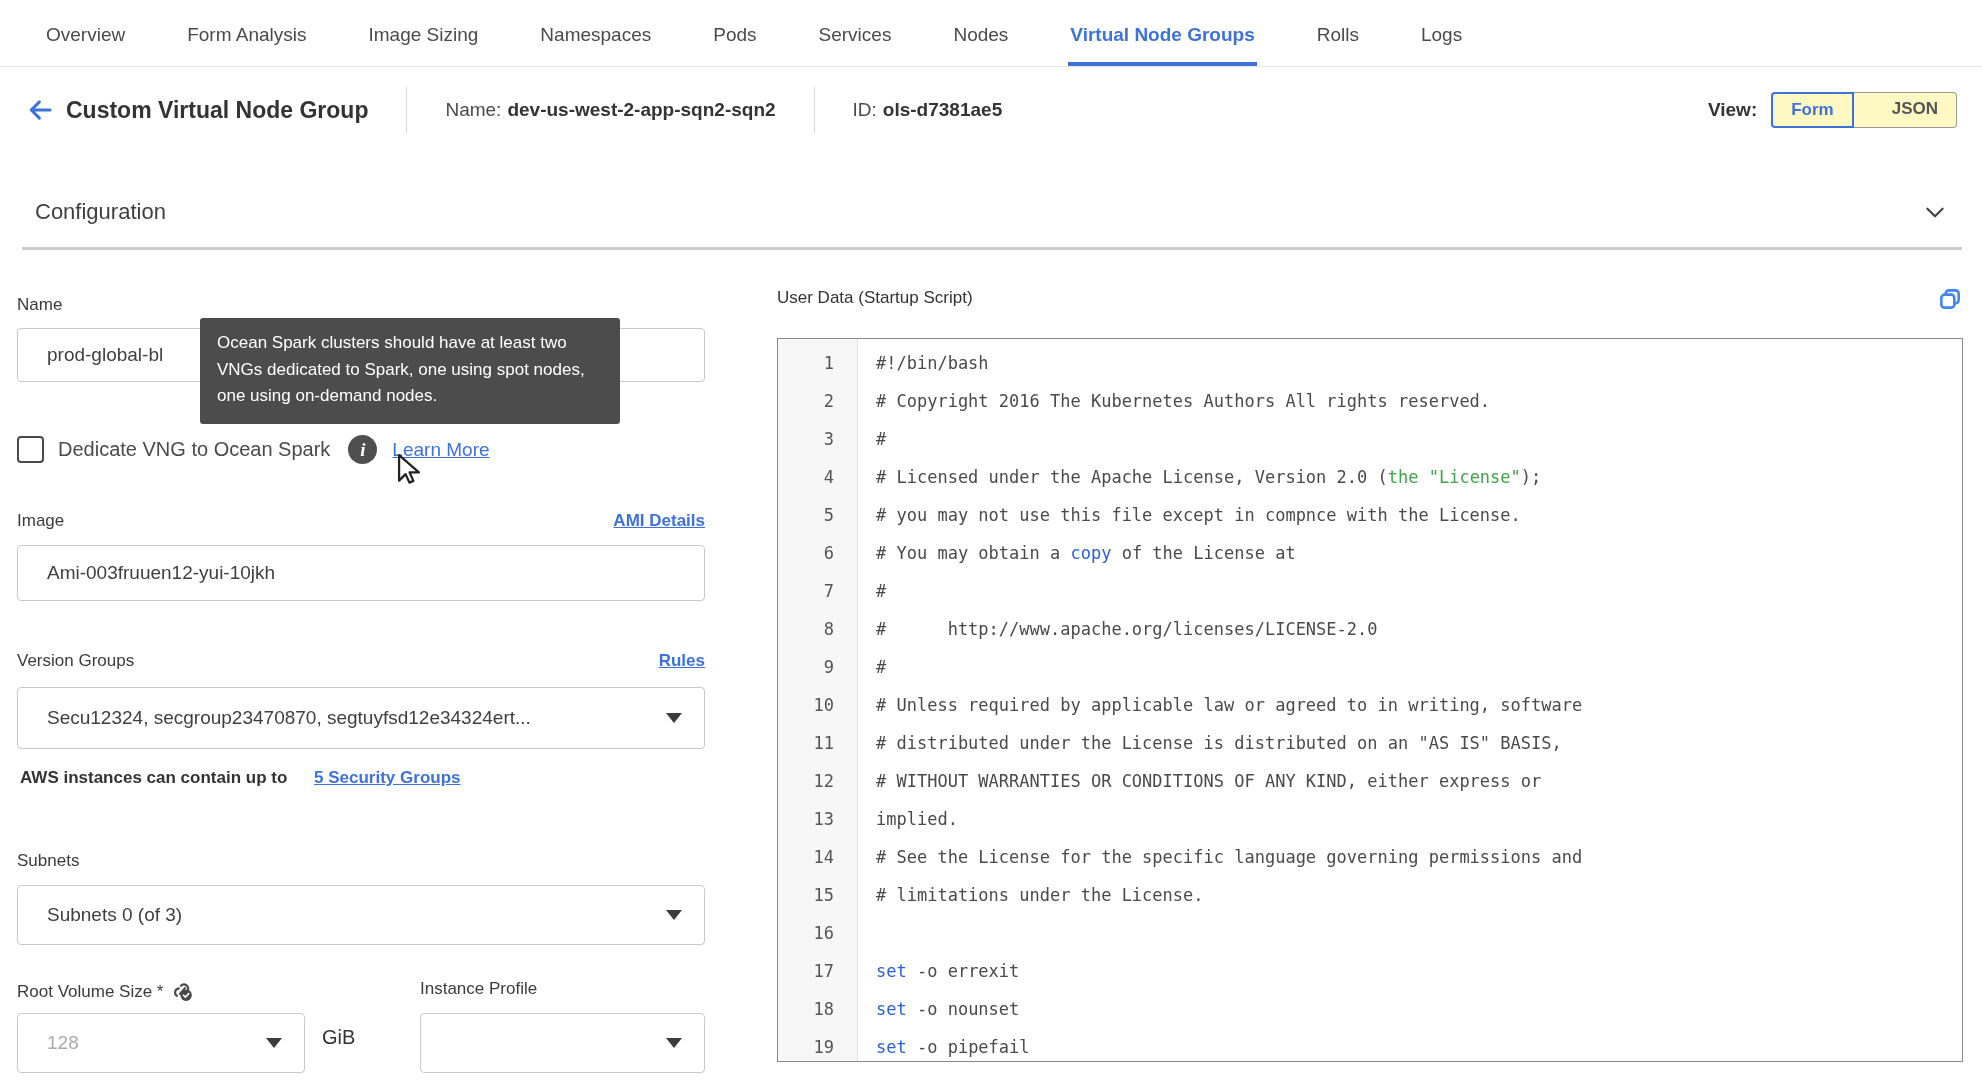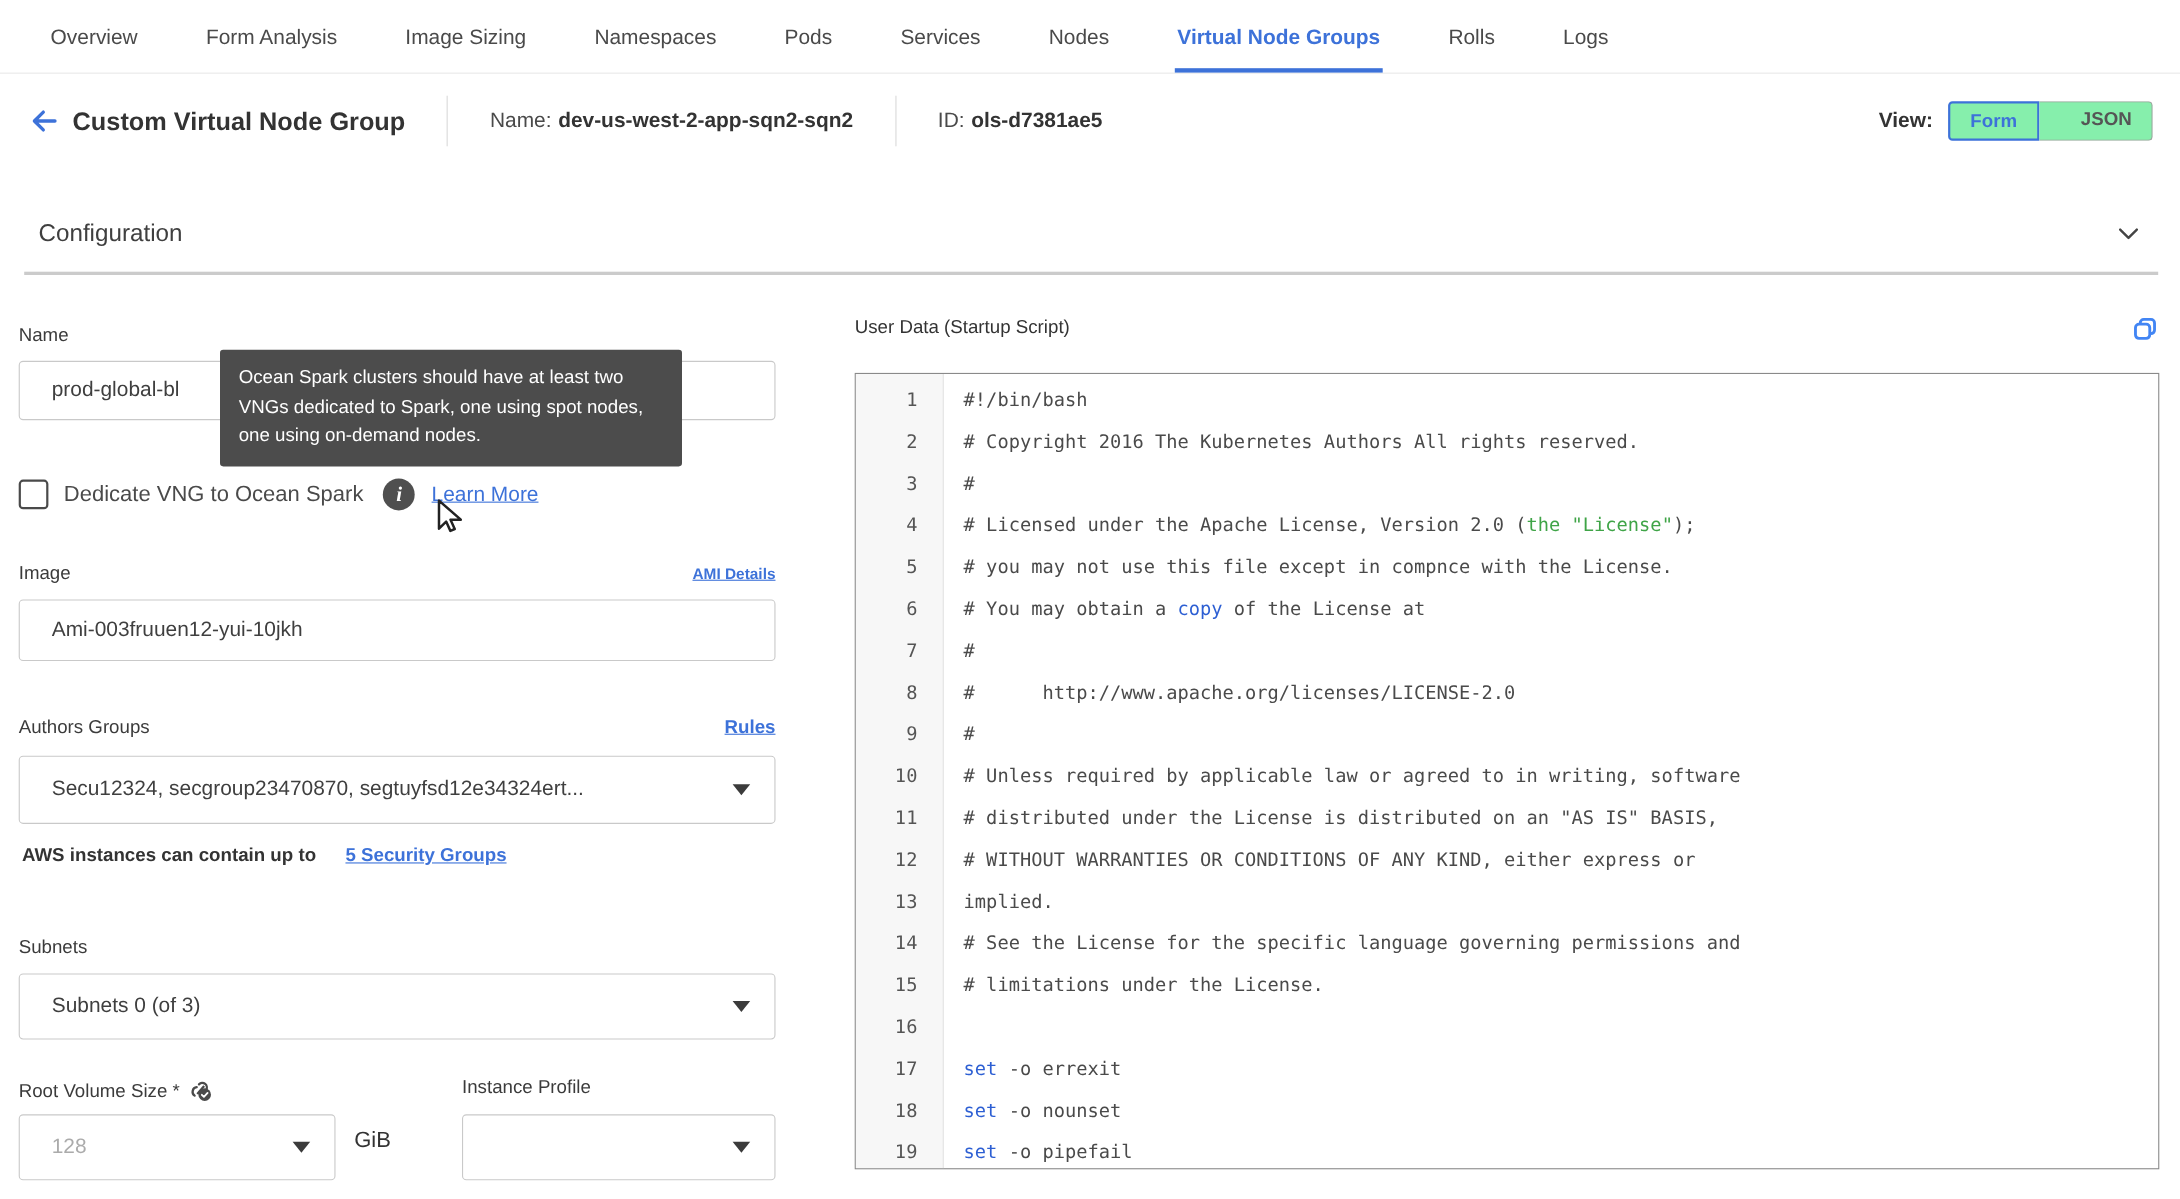--- a/index.html
+++ b/index.html
@@ -18,21 +18,21 @@
   .hdr { position:absolute; top:64px; left:0; right:0; height:92px;
          display:flex; align-items:center; padding:0 25px 0 22px; }
   .back-btn { width:36px; height:36px; display:flex; align-items:center; justify-content:center; cursor:pointer; }
   .hdr-title { font-size:23px; font-weight:700; color:#333; margin-left:8px; white-space:nowrap; }
   .vdiv { width:1px; height:46px; background:#d9d9d9; margin:0 38px; }
   .hdr-kv { font-size:19px; color:#4a4a4a; white-space:nowrap; }
   .hdr-kv b { color:#333; font-weight:700; margin-left:6px; }
   .hdr-right { margin-left:auto; display:flex; align-items:center; }
   .view-label { font-size:19px; font-weight:700; color:#333; margin-right:14px; }
   .seg { display:flex; }
-  .seg-btn { font-size:17px; font-weight:700; padding:6px 18px; background:#86efac; cursor:pointer; }
+  .seg-btn { font-size:17px; font-weight:700; padding:6px 18px; background:#fef9c3; cursor:pointer; }
   .seg-btn.active { color:#3d72d9; border:2px solid #3d72d9; border-radius:4px 0 0 4px; }
   .seg-btn.idle { color:#555; border:1px solid #9a9a9a; border-left:none; border-radius:0 4px 4px 0;padding-left:38px; }
 
   
   .cfg-head { position:absolute; top:186px; left:22px; right:20px; height:64px;
               display:flex; align-items:center; justify-content:space-between;
               border-bottom:3px solid #cbcbcb; padding:0 14px 10px 13px; }
   .cfg-title { font-size:22px; font-weight:500; color:#3f3f3f; }
   .chev { cursor:pointer; display:flex; }
 
@@ -147,26 +147,26 @@
       <span class="chk-label">Dedicate VNG to Ocean Spark</span>
       <span class="info-badge">i</span>
       <span class="link learn-more">Learn More</span>
     </div>
     <svg class="cursor-svg" width="30" height="34" viewBox="0 0 20 24">
       <path d="M3 1.5v18l4.6-4.6 2.7 6 2.8-1.2-2.7-6h6.6z" fill="#fff" stroke="#222" stroke-width="1.6" stroke-linejoin="round"></path>
     </svg>
 
     <div class="f-row" style="top:216px;">
       <span class="f-label">Image</span>
-      <span class="link" style="font-size:14px; font-weight:600;">AMI Details</span>
+      <span class="link" style="font-size:17px; font-weight:600;">AMI Details</span>
     </div>
     <input class="inp" style="top: 250px; height: 56px;" type="text" value="Ami-003fruuen12-yui-10jkh">
 
     <div class="f-row" style="top:356px;">
-      <span class="f-label">Authors Groups</span>
+      <span class="f-label">Version Groups</span>
       <span class="link" style="font-size:17px; font-weight:600;">Rules</span>
     </div>
     <div class="dd" style="top:392px; width:688px; height:62px;">
       <span class="dd-val">Secu12324, secgroup23470870, segtuyfsd12e34324ert...</span>
       <span class="caret"></span>
     </div>
     <div class="sub-link-row">
       <span>AWS instances can contain up to</span>
       <span class="link">5 Security Groups</span>
     </div>

